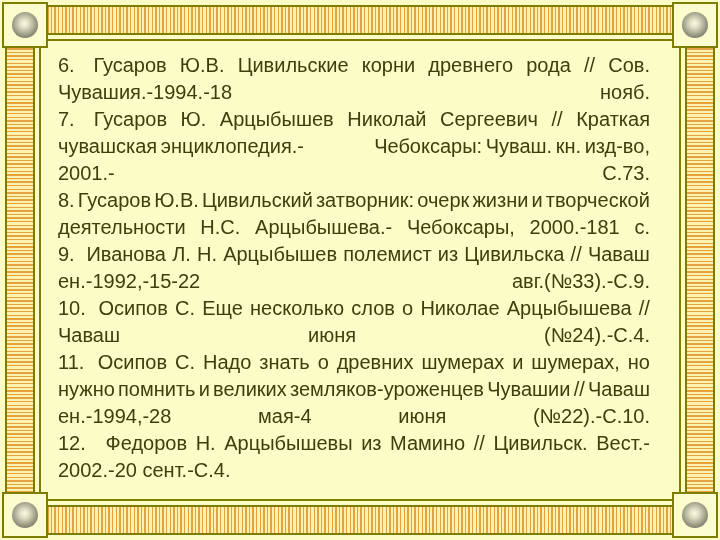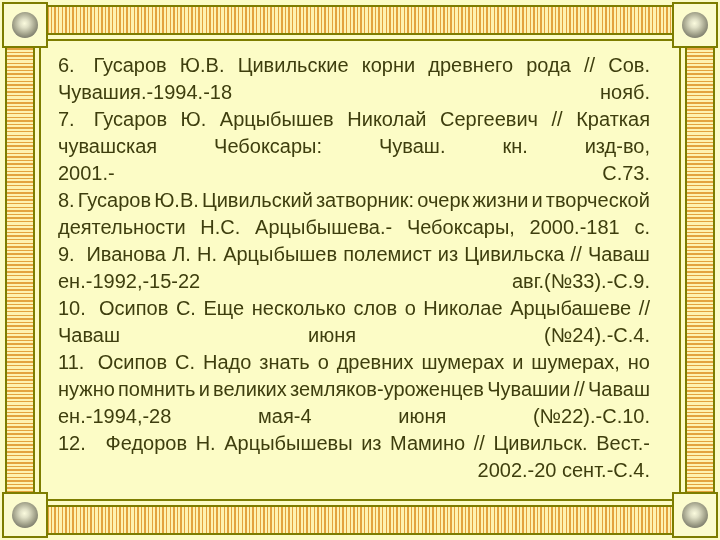--- a/index.html
+++ b/index.html
@@ -48,21 +48,21 @@
     background:radial-gradient(circle at 48% 44%,#FBFBDE 0%,#E0E0C6 22%,#A8A890 52%,#6E6E60 82%,#585850 100%);
   }
 
   
   .textblock{
     position:absolute;left:58px;top:52px;width:592px;z-index:2;
     color:#3E3E0E;font-size:20px;line-height:27px;
   }
   .line{display:flex;justify-content:space-between;height:27px;overflow:hidden;}
   .line span{white-space:pre;}
-  .line.last{justify-content:flex-end;column-gap:5.5px;}
+  .line.last{justify-content:flex-start;column-gap:5.5px;}
 </style>
 </head>
 <body>
 
 <div class="slide">
 
   <div class="band band-h band-top"></div>
   <div class="band band-h band-bottom"></div>
   <div class="band band-v band-left"></div>
   <div class="band band-v band-right"></div>
@@ -103,20 +103,21 @@
         <span>&nbsp;Гусаров</span>
         <span>Ю.</span>
         <span>Арцыбышев</span>
         <span>Николай</span>
         <span>Сергеевич</span>
         <span>//</span>
         <span>Краткая</span>
       </div>
       <div class="line">
         <span>чувашская</span>
+        <span>энциклопедия.-&nbsp;&nbsp;&nbsp;&nbsp;&nbsp;&nbsp;&nbsp;&nbsp;&nbsp;&nbsp;&nbsp;&nbsp;</span>
         <span>Чебоксары:</span>
         <span>Чуваш.</span>
         <span>кн.</span>
         <span>изд-во,</span>
       </div>
       <div class="line">
         <span>2001.-</span>
         <span>С.73.</span>
       </div>
       <div class="line">
@@ -156,21 +157,21 @@
       </div>
       <div class="line">
         <span>10.</span>
         <span>&nbsp;Осипов</span>
         <span>С.</span>
         <span>Еще</span>
         <span>несколько</span>
         <span>слов</span>
         <span>о</span>
         <span>Николае</span>
-        <span>Арцыбашеве</span>
+        <span>Арцыбышева</span>
         <span>//</span>
       </div>
       <div class="line">
         <span>Чаваш</span>
         <span>июня</span>
         <span>(№24).-С.4.</span>
       </div>
       <div class="line">
         <span>11.</span>
         <span>&nbsp;Осипов</span>

